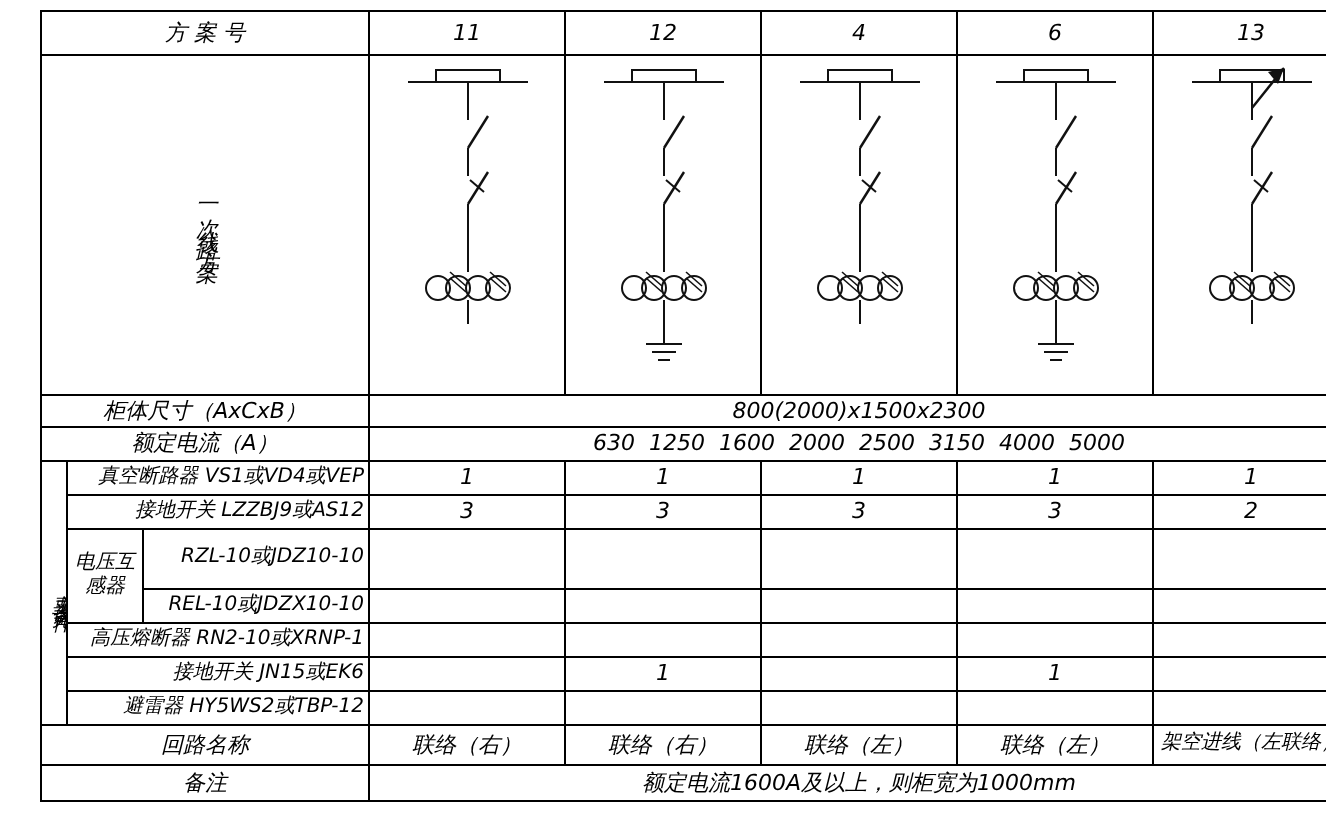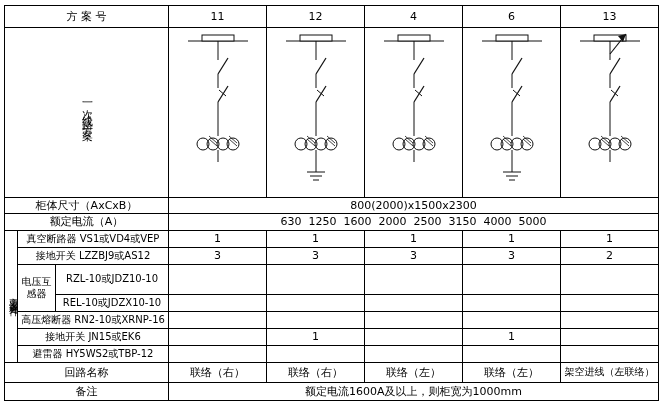--- a/index.html
+++ b/index.html
@@ -1,25 +1,25 @@
 <!DOCTYPE html>
 <html><head>
 <meta charset="utf-8">
 <style>
   html,body { margin:0; padding:0; background:#f2f2f2; }
   .sheet {
     width:663px; height:410px; background:#ffffff; box-sizing:border-box;
-    padding:5px 4px; font-family:"DejaVu Sans","Liberation Sans",sans-serif; color:#000;
+    padding:5px 20px; font-family:"DejaVu Sans","Liberation Sans",sans-serif; color:#000;font-style:italic;
   }
   table { border-collapse:collapse; table-layout:fixed; width:654px; }
   td {
     border:1px solid #000; text-align:center; vertical-align:middle;
     font-size:11px; padding:0 2px; overflow:hidden; line-height:1.25;
   }
-  .left  { text-align:center;margin-left:36px; }
+  .left  { text-align:right;margin-left:36px; }
   .small { font-size:10px; }
   .vert  {
     writing-mode:vertical-rl; text-orientation:upright;
     letter-spacing:5px; display:inline-block; margin:0 auto;
   }
   .vert-tight { letter-spacing:2px; font-size:10px; }
   .pre { white-space:pre; }
   .diagram-cell { vertical-align:top; padding:2px 0; }
   .diagram-cell div { display:flex; justify-content:center; }
 </style>
@@ -222,21 +222,21 @@
   <tr style="height:17px">
     <td class="left small">REL-10或JDZX10-10</td>
     <td></td>
     <td></td>
     <td></td>
     <td></td>
     <td></td>
   </tr>
 
   <tr style="height:17px">
-    <td colspan="2" class="left small">高压熔断器 RN2-10或XRNP-16</td>
+    <td colspan="2" class="left small">高压熔断器 RN2-10或XRNP-1</td>
     <td></td>
     <td></td>
     <td></td>
     <td></td>
     <td></td>
   </tr>
 
   <tr style="height:17px">
     <td colspan="2" class="left small">接地开关 JN15或EK6</td>
     <td></td>

